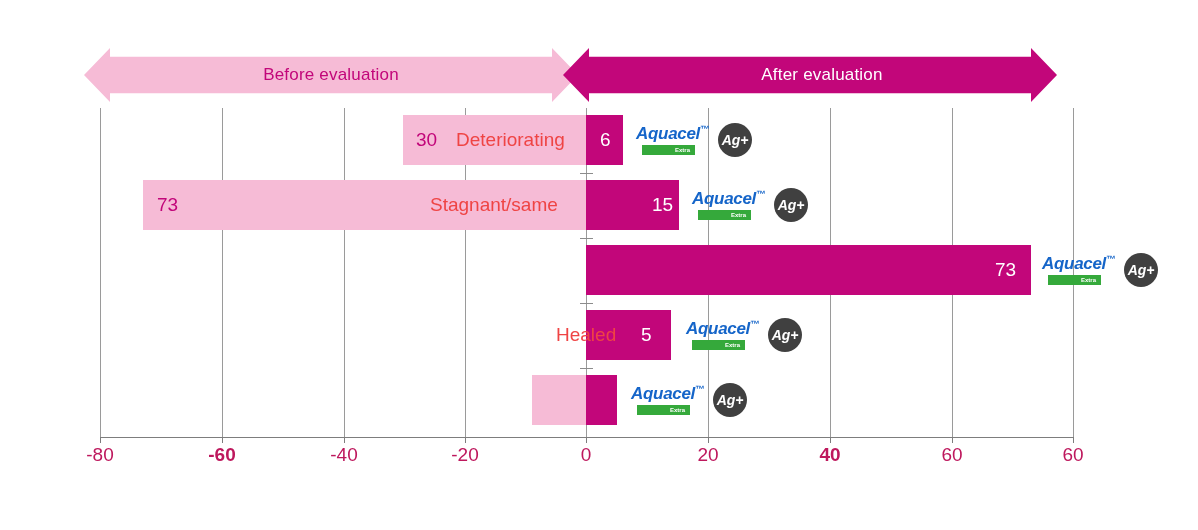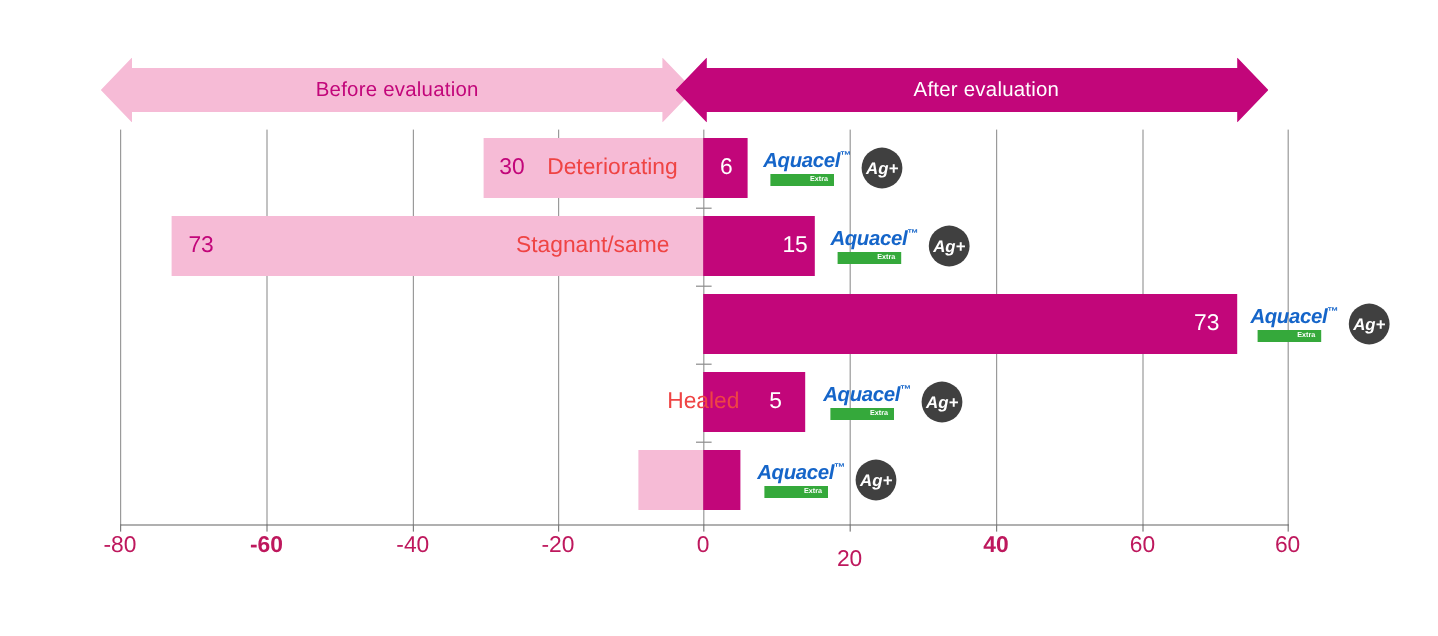--- a/index.html
+++ b/index.html
@@ -205,19 +205,19 @@
     <div class="tick" style="left:692px;"></div>
     <div class="tick" style="left:814px;"></div>
     <div class="tick" style="left:936px;"></div>
     <div class="tick" style="left:1057px;"></div>
 
     <div class="tick-label" style="left:84px;">-80</div>
     <div class="tick-label" style="left:206px;font-weight:bold;">-60</div>
     <div class="tick-label" style="left:328px;">-40</div>
     <div class="tick-label" style="left:449px;">-20</div>
     <div class="tick-label" style="left:570px;">0</div>
-    <div class="tick-label" style="left:692px;margin-top:12px;">20</div>
+    <div class="tick-label" style="left:692px;">20</div>
     <div class="tick-label" style="left:814px;font-weight:bold;">40</div>
     <div class="tick-label" style="left:936px;">60</div>
     <div class="tick-label" style="left:1057px;">60</div>
 
   </div>
 </div>
 
 </body></html>

